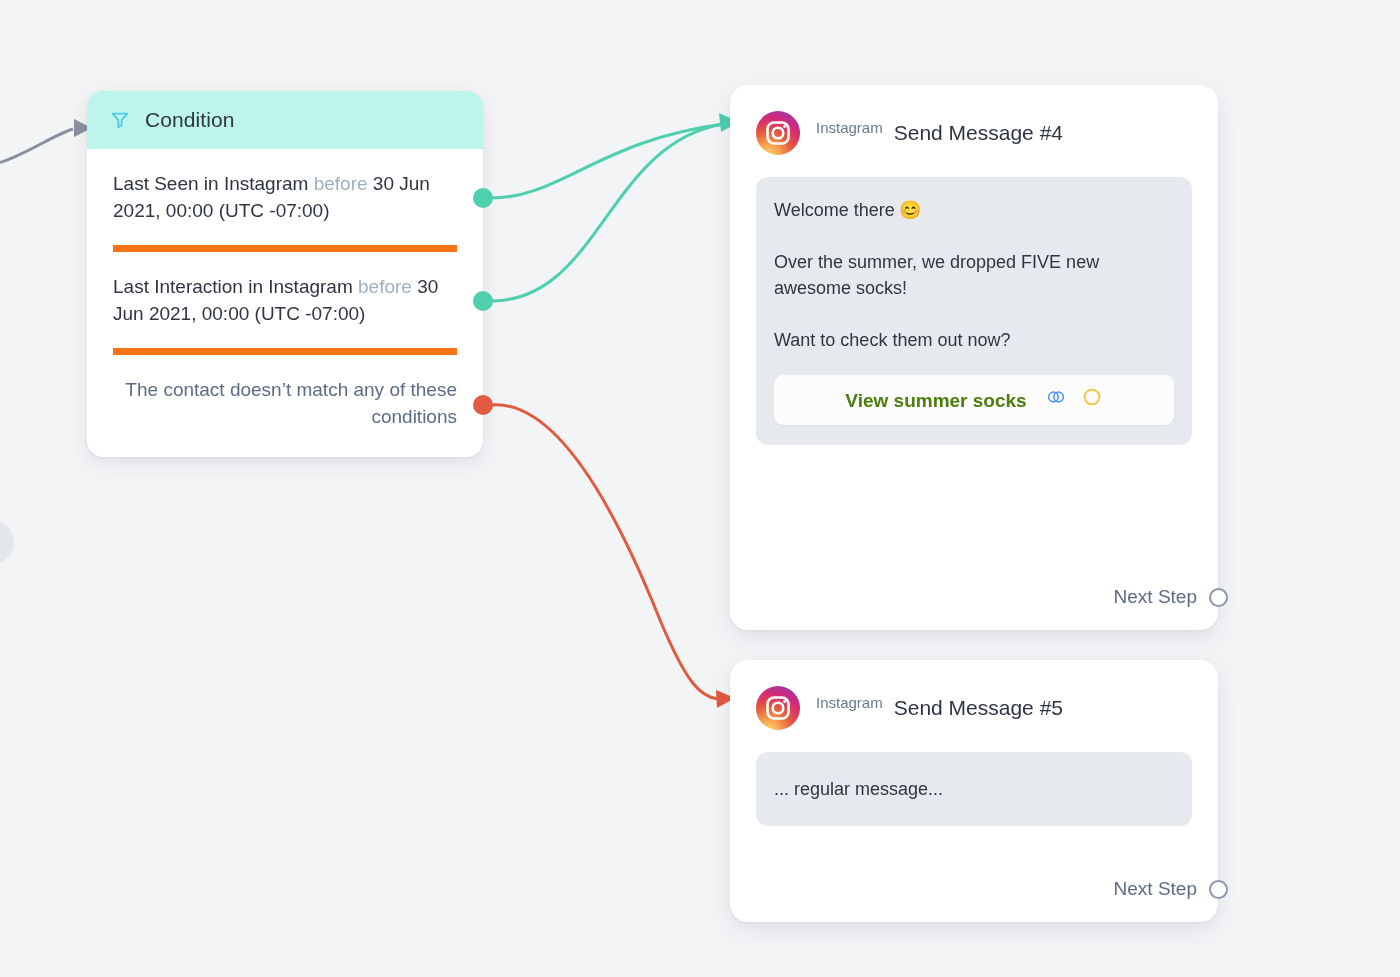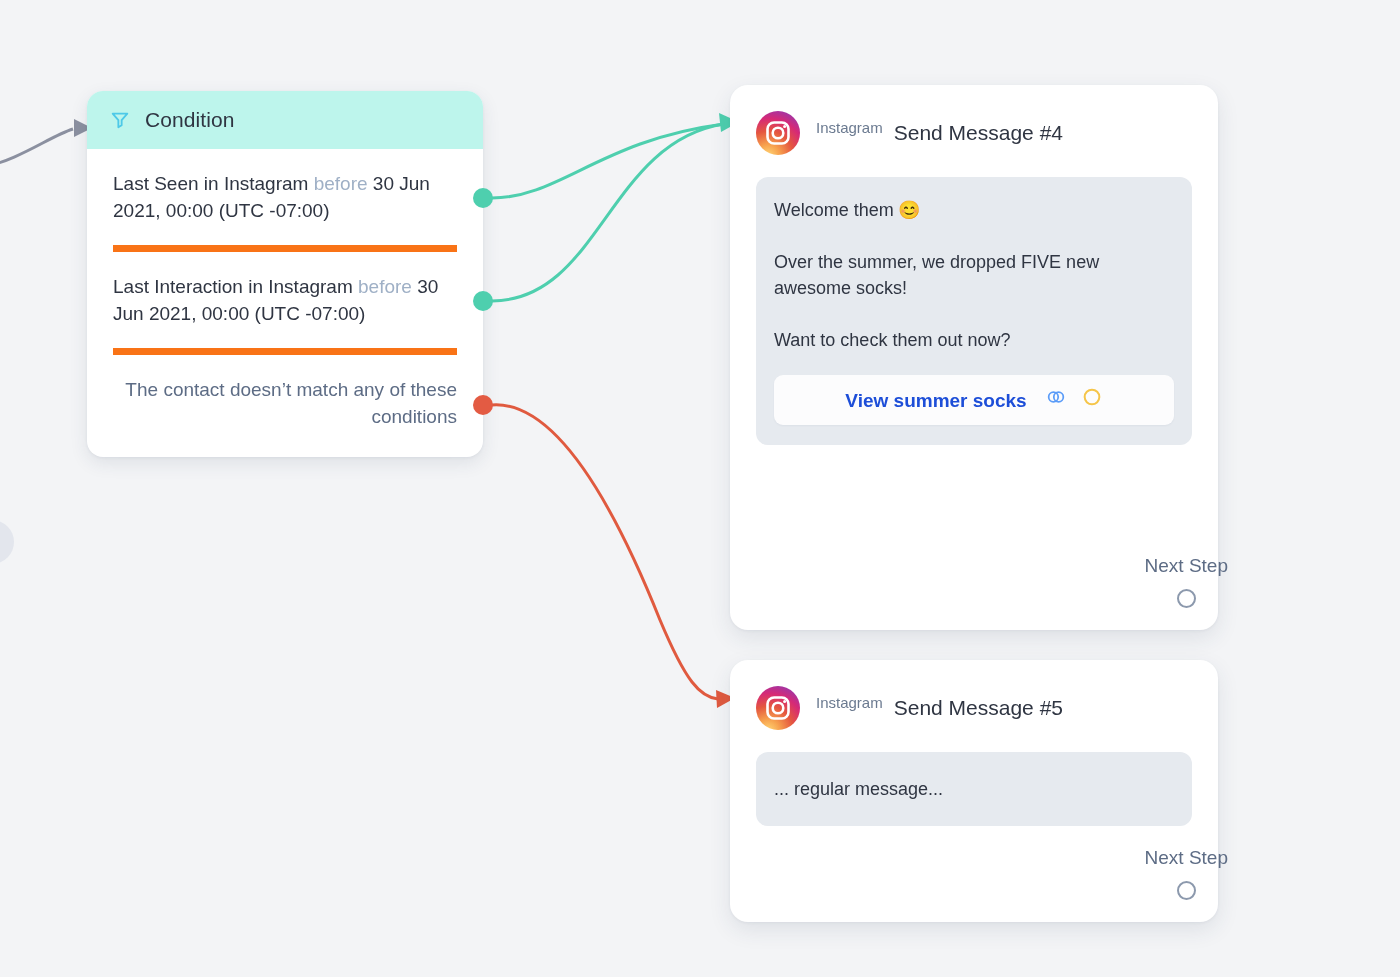--- a/index.html
+++ b/index.html
@@ -148,36 +148,35 @@
   .cta-button {
     background: #fcfcfd;
     border-radius: 9px;
     height: 50px;
     display: flex;
     align-items: center;
     justify-content: center;
     gap: 18px;
     font-size: 19px;
     font-weight: bold;
-    color: #1d4ed8;
+    color: #4d7c0f;
     box-shadow: 0 1px 2px rgba(42,56,90,0.05);
   }
   .cta-icons { display: flex; align-items: center; gap: 14px; }
 
   .next-step {
     position: absolute;
     right: 0px;
     bottom: 22px;
     display: flex;
     align-items: center;
     gap: 12px;
     font-size: 19px;
     color: #5d6c85;
     transform: translateX(10px);
-    flex-direction: column;
   }
   .next-ring {
     width: 19px;
     height: 19px;
     border: 2px solid #8c99ad;
     border-radius: 50%;
     box-sizing: border-box;
     background: #ffffff;
   }
 </style>
@@ -246,21 +245,21 @@
           <circle cx="28.6" cy="15.5" r="1.5" fill="#ffffff"></circle>
         </svg>
       </span>
       <span class="head-text">
         <span class="channel">Instagram</span>
         <span class="step-title">Send Message #4</span>
       </span>
     </div>
 
     <div class="bubble">
-      <p>Welcome them 😊</p>
+      <p>Welcome there 😊</p>
       <p>Over the summer, we dropped FIVE new awesome socks!</p>
       <p>Want to check them out now?</p>
       <div class="cta-button">
         <span>View summer socks</span>
         <span class="cta-icons">
           <span>
             <svg width="22" height="22" viewBox="0 0 24 24" fill="none" stroke="#5b9cf8" stroke-width="1.9">
               <circle cx="9.2" cy="12" r="5.2"></circle>
               <circle cx="14.8" cy="12" r="5.2"></circle>
             </svg>

